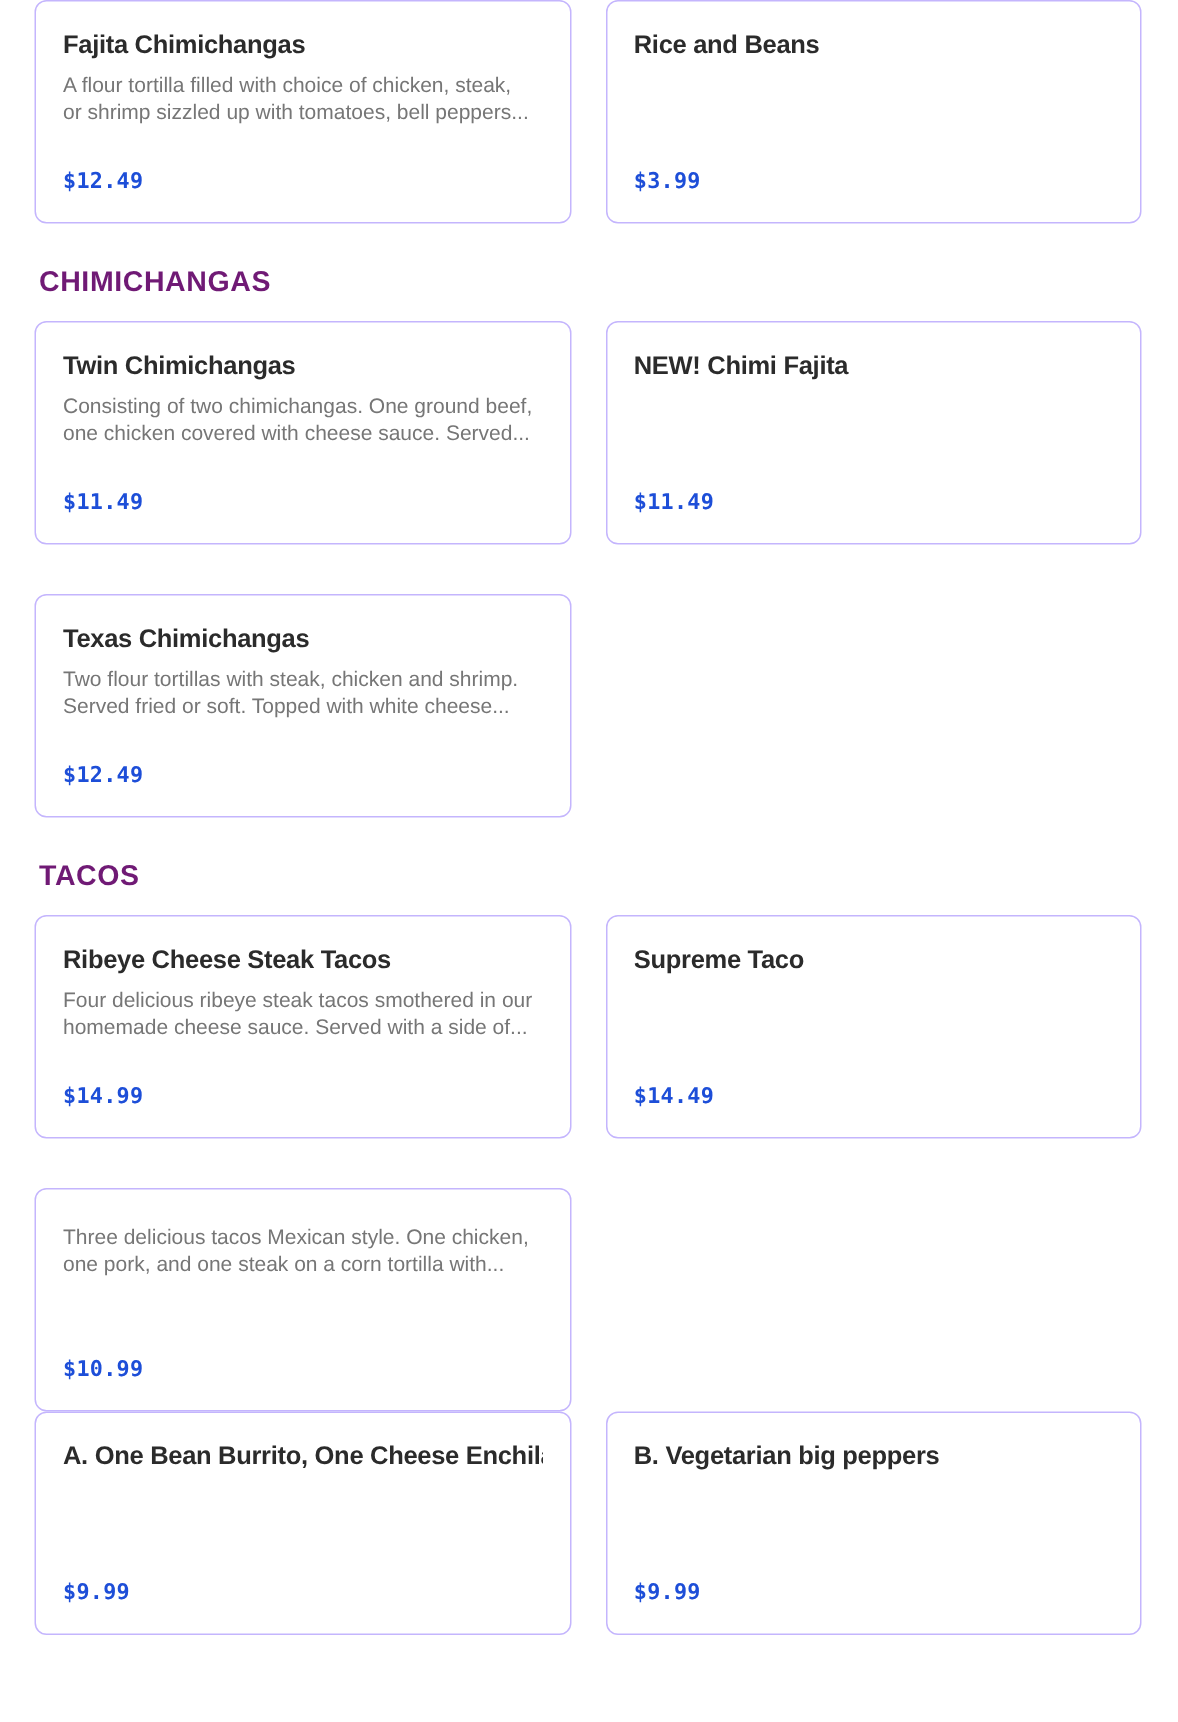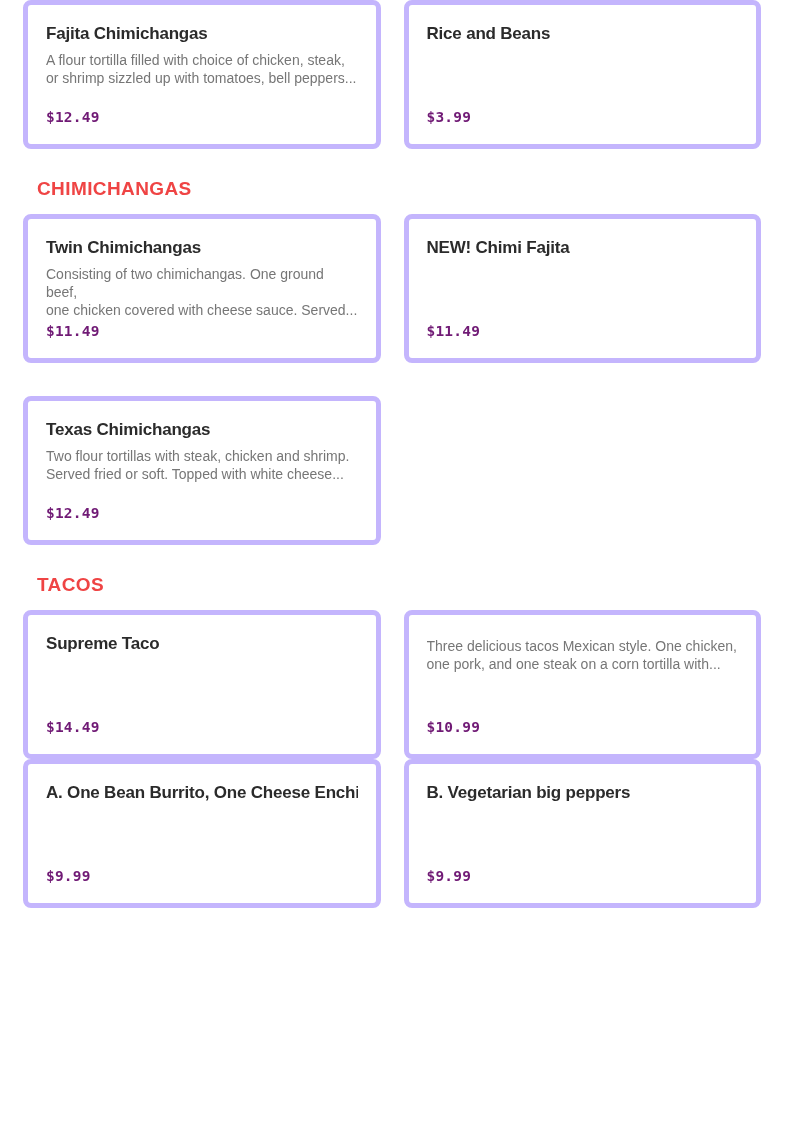--- a/index.html
+++ b/index.html
@@ -13,33 +13,33 @@
   .menu-wrap {
     width: 785px;
     padding: 0 24px 0 23px;
   }
   .menu-section { display: block; }
   .section-heading {
     font-size: 19px;
     line-height: 24px;
     font-weight: 800;
     letter-spacing: 0.4px;
-    color: #ef4444;
-    margin: 28px 0 13px 14px;
+    color: #701a75;
+    margin: 28px 0 13px 3px;
     font-family: "Liberation Sans", sans-serif;
   }
   .cards-grid {
     display: grid;
     grid-template-columns: 1fr 1fr;
     column-gap: 23px;
     row-gap: 33px;
   }
   .menu-card {
     height: 149px;
-    border: 5px solid #c4b5fd;
+    border: 1px solid #c4b5fd;
     border-radius: 8px;
     background: #ffffff;
     padding: 17px 18px 17px 18px;
     display: flex;
     flex-direction: column;
     cursor: pointer;
     overflow: hidden;
   }
   .item-title {
     font-size: 17px;
@@ -57,21 +57,21 @@
     color: #767676;
     white-space: pre-line;
     overflow: hidden;
   }
   .item-price {
     margin-top: auto;
     font-family: "DejaVu Sans Mono", monospace;
     font-weight: 700;
     font-size: 14.5px;
     line-height: 20px;
-    color: #701a75;
+    color: #1d4ed8;
     letter-spacing: 0.2px;
   }
 </style>
 </head>
 <body>
 
 <div class="menu-wrap">
   <div>
       <section class="menu-section">
         <div class="cards-grid">
@@ -105,20 +105,26 @@
             <div class="item-desc">Two flour tortillas with steak, chicken and shrimp.
 Served fried or soft. Topped with white cheese...</div>
             <div class="item-price">$12.49</div>
           </div>
         </div>
       </section>
       <section class="menu-section">
         <h2 class="section-heading">TACOS</h2>
         <div class="cards-grid">
           <div class="menu-card">
+            <div class="item-title">Ribeye Cheese Steak Tacos</div>
+            <div class="item-desc">Four delicious ribeye steak tacos smothered in our
+homemade cheese sauce. Served with a side of...</div>
+            <div class="item-price">$14.99</div>
+          </div>
+          <div class="menu-card">
             <div class="item-title">Supreme Taco</div>
             <div class="item-price">$14.49</div>
           </div>
           <div class="menu-card">
             <div class="item-desc">Three delicious tacos Mexican style. One chicken,
 one pork, and one steak on a corn tortilla with...</div>
             <div class="item-price">$10.99</div>
           </div>
         </div>
       </section>

